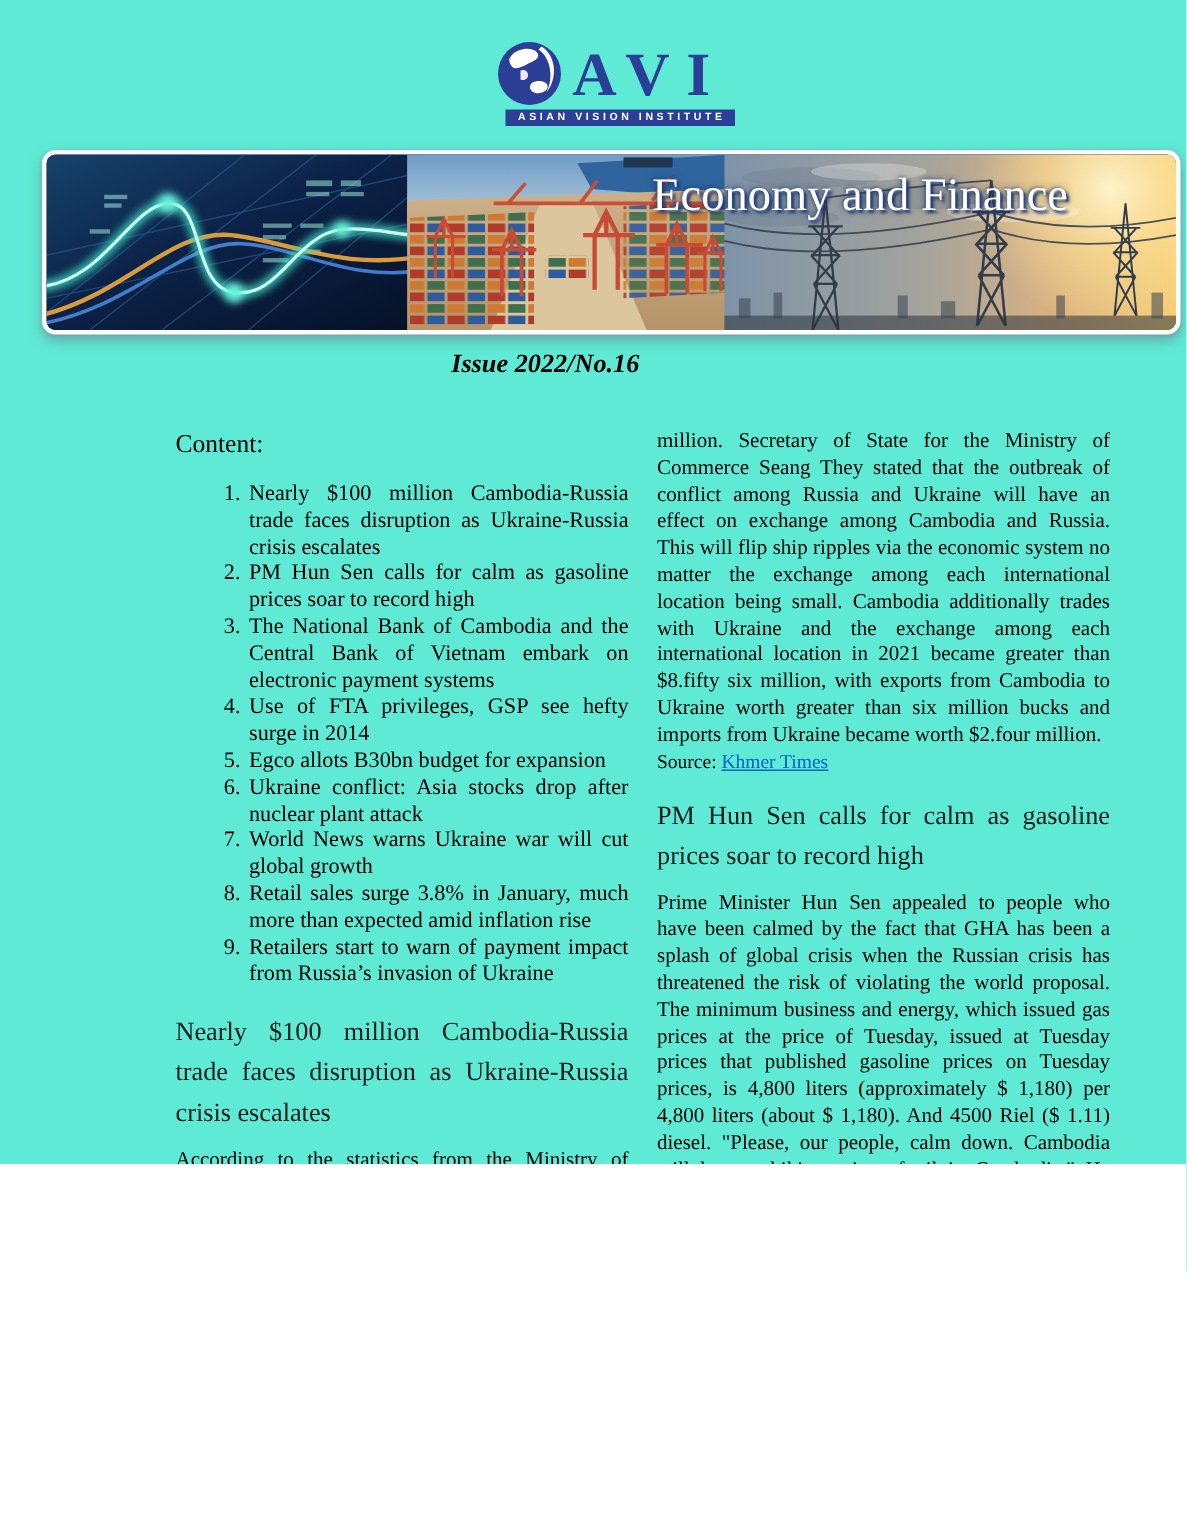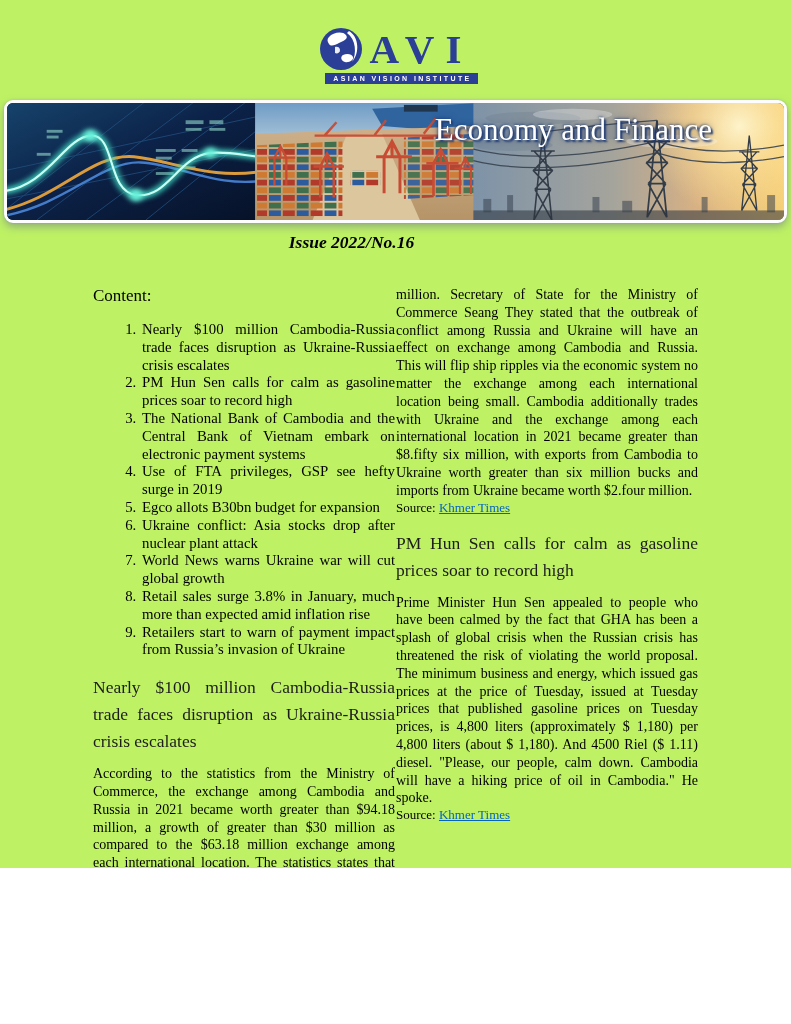--- a/index.html
+++ b/index.html
@@ -1,24 +1,25 @@
 <!DOCTYPE html>
 <html><head>
 <meta charset="utf-8">
 <style>
   * { margin: 0; padding: 0; box-sizing: border-box; }
   html, body { background: #ffffff; }
   .page {
     position: relative;
     width: 791px;
-    height: 868px;
-    background: #bef264;
+    height: 776px;
+    background: #5eead4;
     font-family: "Liberation Serif", "DejaVu Serif", serif;
     color: #000;
     overflow: hidden;
+    padding-left: 24px;
   }
 
   
   .logo-block {
     padding-top: 27px;
     display: flex;
     flex-direction: column;
     align-items: center;
   }
   .logo-row { display: flex; align-items: center; }
@@ -74,21 +75,21 @@
     font-size: 17.5px;
     font-weight: bold;
     font-style: italic;
     color: #000;
   }
 
   
   .columns {
     display: flex;
     margin: 33px 0 0 93px;
-    gap: 1px;
+    gap: 19px;
   }
   .col { width: 302px; }
 
   .content-label { font-size: 17px; margin-bottom: 15px; }
 
   ol.toc-list {
     padding-left: 47px;
     font-size: 14.8px;
     line-height: 17.8px;
   }
@@ -279,21 +280,21 @@
   <div class="issue-line">Issue 2022/No.16</div>
 
   <main class="columns">
 
     <section class="col col-left">
       <div class="content-label">Content:</div>
       <ol class="toc-list">
         <li>Nearly $100 million Cambodia-Russia trade faces disruption as Ukraine-Russia crisis escalates</li>
         <li>PM Hun Sen calls for calm as gasoline prices soar to record high</li>
         <li>The National Bank of Cambodia and the Central Bank of Vietnam embark on electronic payment systems</li>
-        <li>Use of FTA privileges, GSP see hefty surge in 2019</li>
+        <li>Use of FTA privileges, GSP see hefty surge in 2014</li>
         <li>Egco allots B30bn budget for expansion</li>
         <li>Ukraine conflict: Asia stocks drop after nuclear plant attack</li>
         <li>World News warns Ukraine war will cut global growth</li>
         <li>Retail sales surge 3.8% in January, much more than expected amid inflation rise</li>
         <li>Retailers start to warn of payment impact from Russia’s invasion of Ukraine</li>
       </ol>
       <h2 class="article-heading">Nearly $100 million Cambodia-Russia trade faces disruption as Ukraine-Russia crisis escalates</h2>
       <p class="body-text">According to the statistics from the Ministry of Commerce, the exchange among Cambodia and Russia in 2021 became worth greater than $94.18 million, a growth of greater than $30 million as compared to the $63.18 million exchange among each international location. The statistics states that Cambodia exports to Russia are worth $59.fiftyfour million, even as imports from Russia amounted to $34.sixtyfour</p>
     </section>
 

